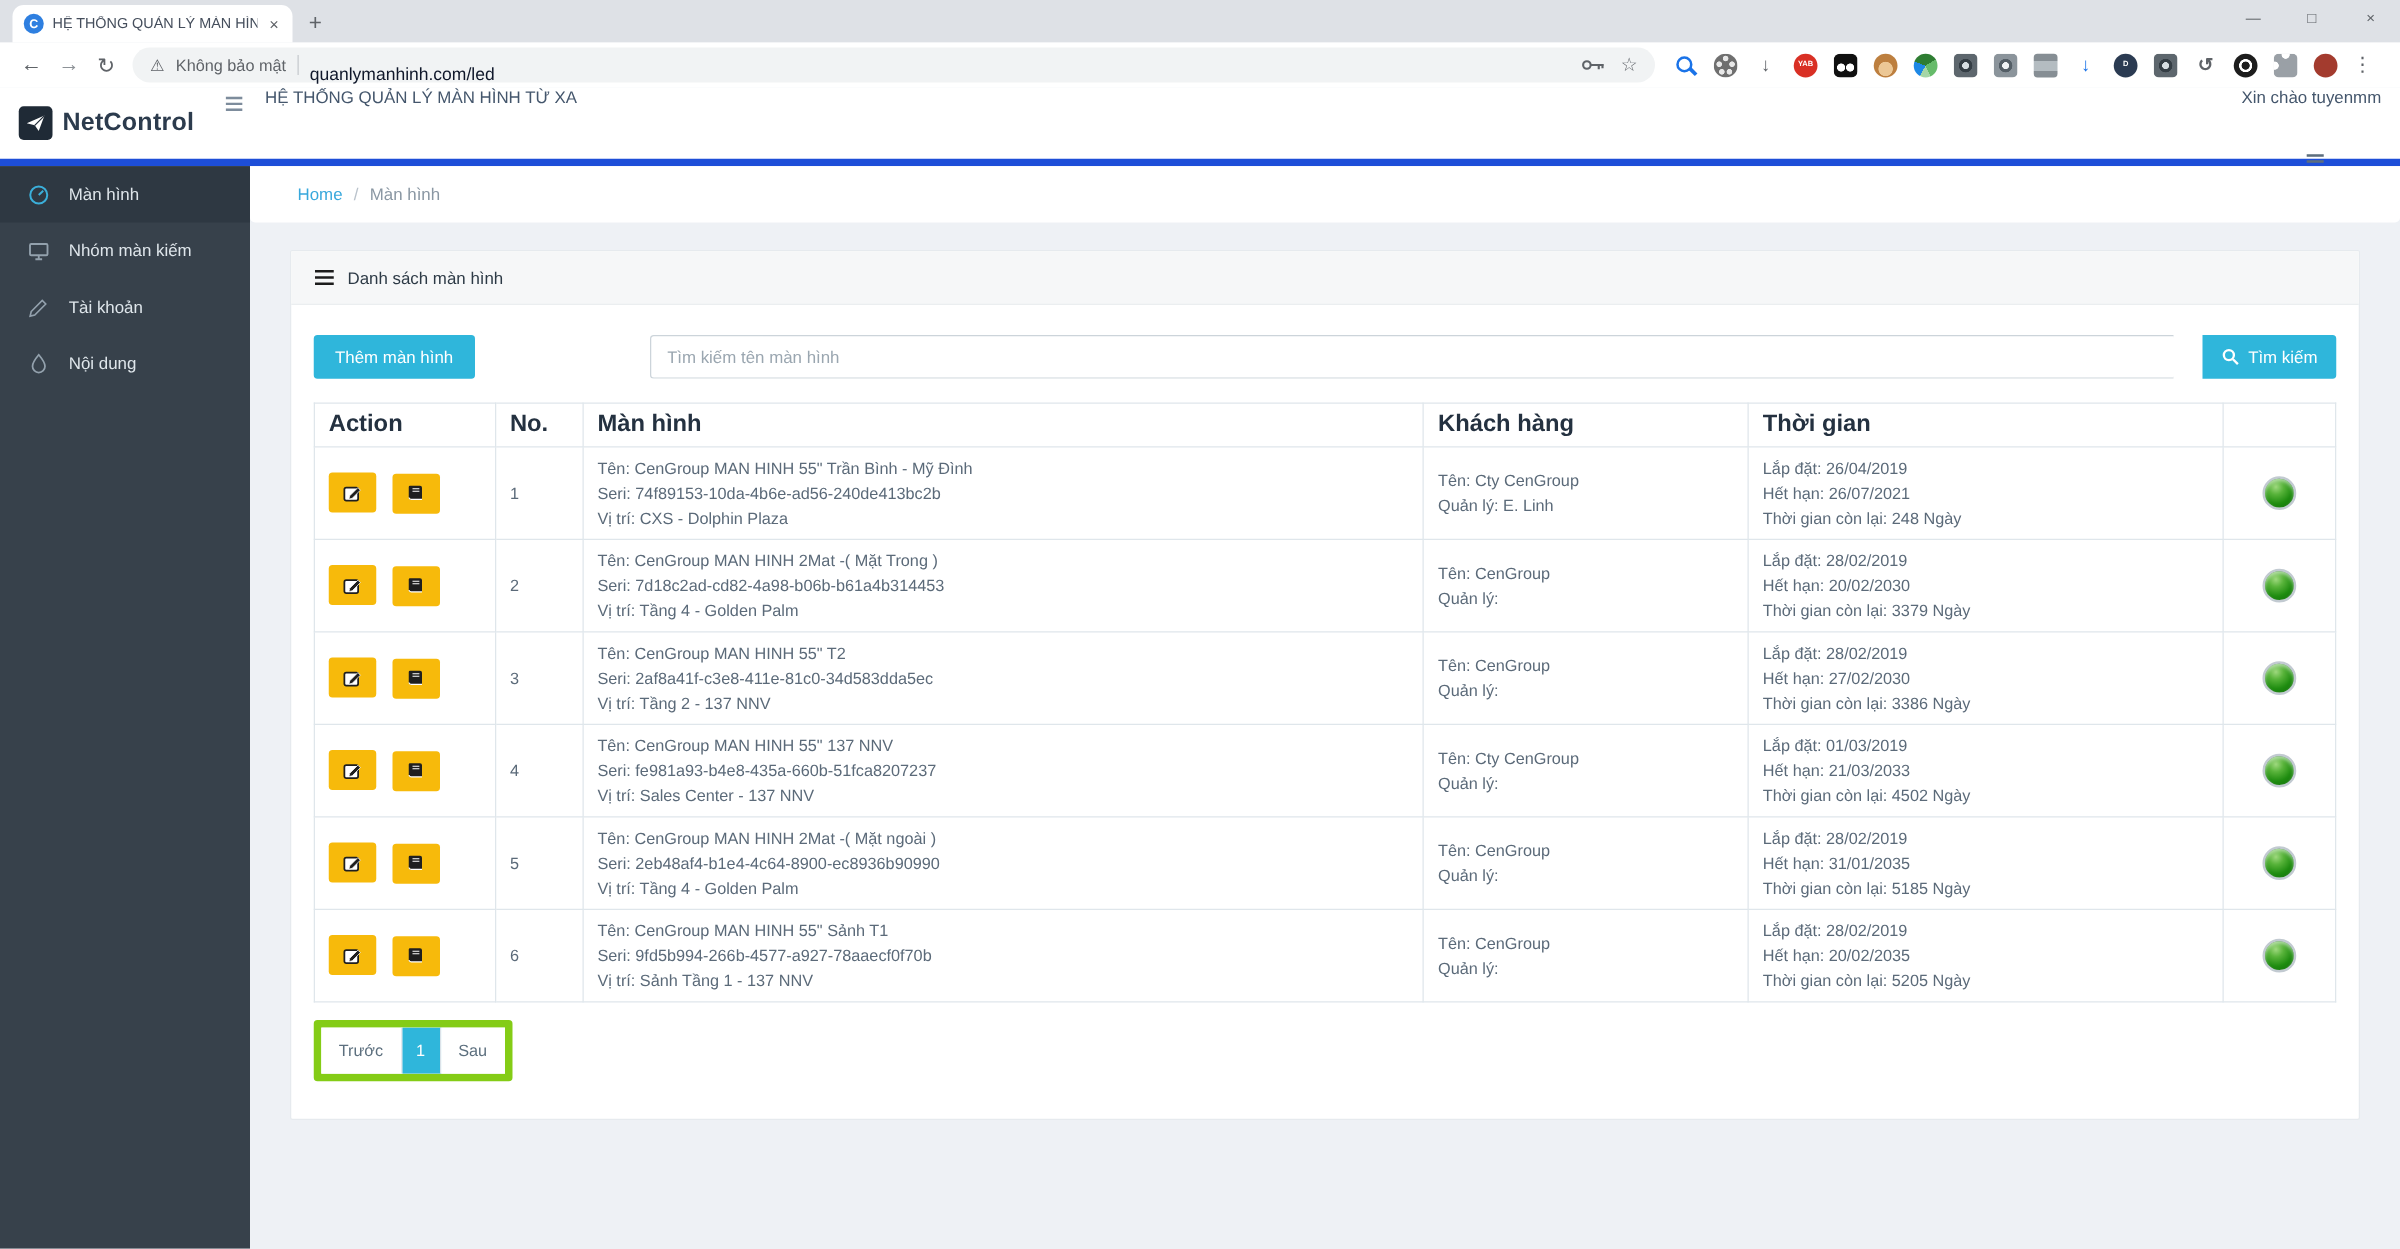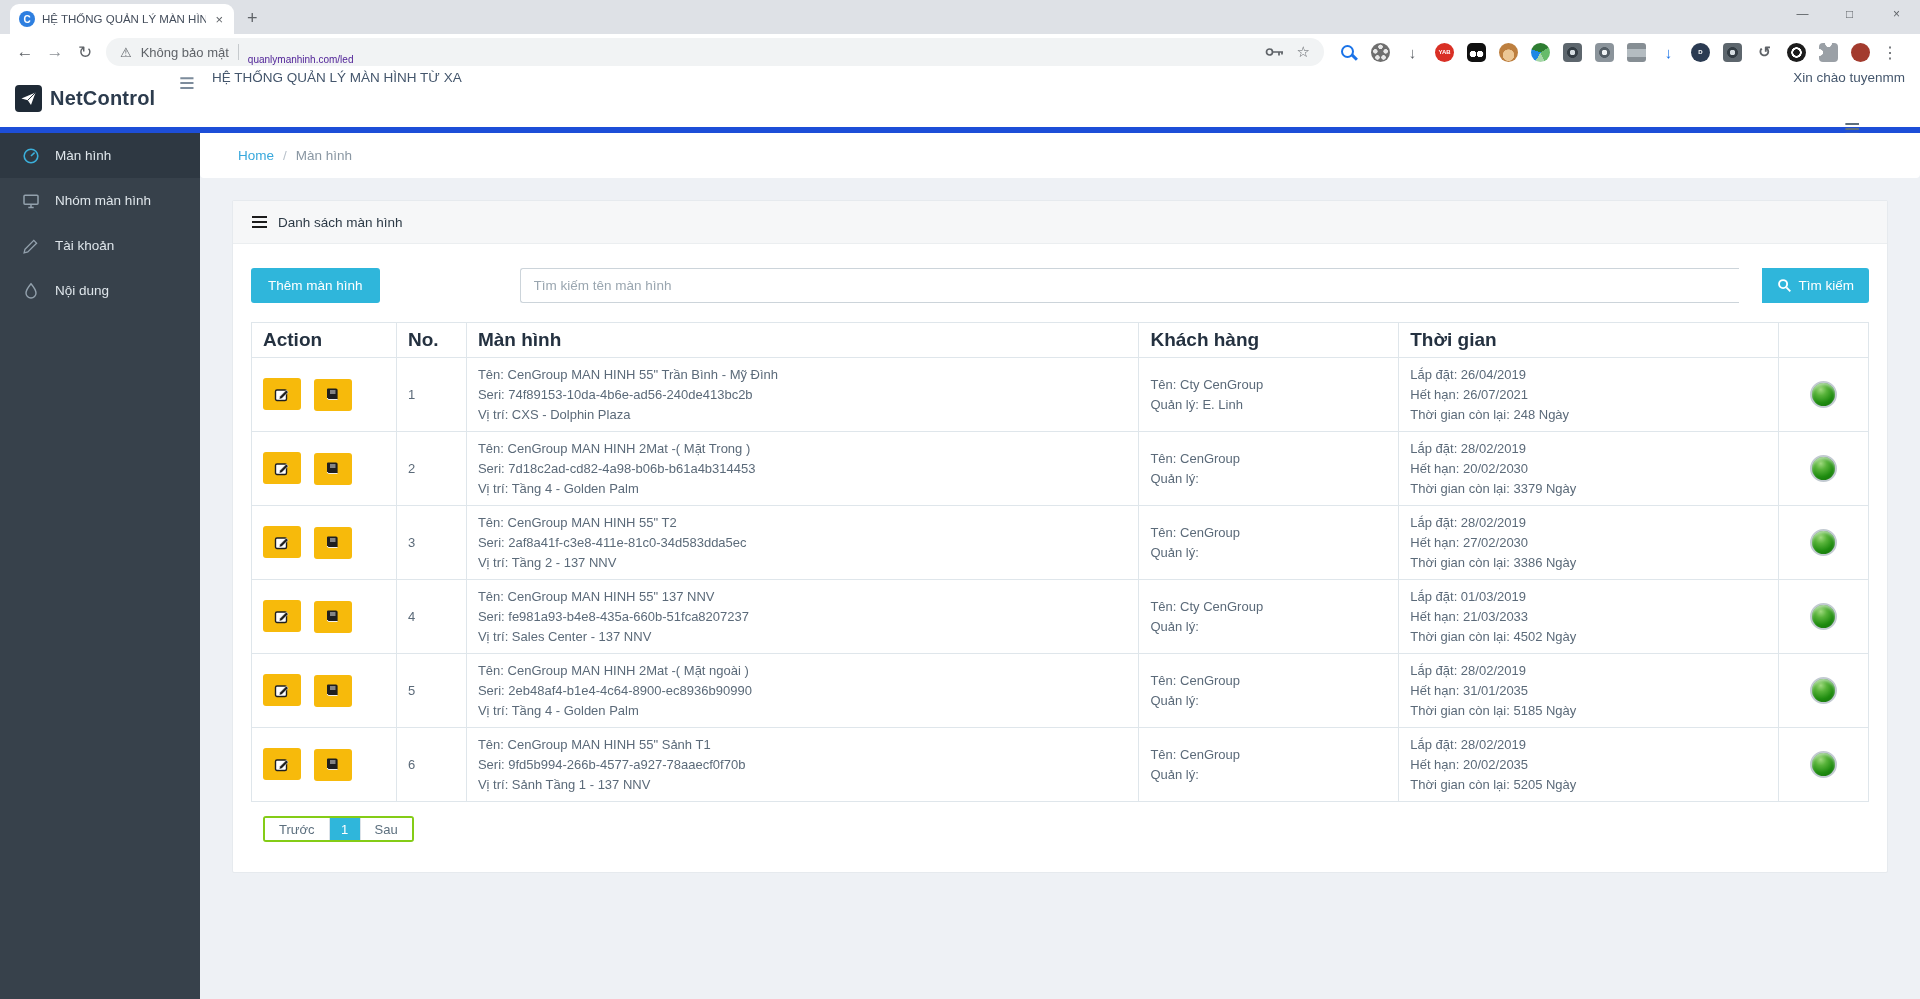--- a/index.html
+++ b/index.html
@@ -20,21 +20,21 @@
     color:#5f6368; font-size:12px; }
 
   .toolbar { height:36px; background:#fff; display:flex; align-items:center; padding:0 10px; }
   .nav-icon { width:30px; text-align:center; font-size:17px; color:#5f6368; }
   .nav-icon.fwd { color:#8d9297; }
   .omnibox { width:1218px; height:28px; background:#f1f3f4; border-radius:14px;
     display:flex; align-items:center; padding:0 14px; margin-left:6px; gap:9px; }
   .warn-glyph { color:#5f6368; font-size:13px; }
   .sec-label { color:#5f6368; font-size:13px; }
   .omni-divider { width:1px; height:16px; background:#c6cacd; }
-  .url-text { color:#4c1d95; font-size:10px; flex:1;margin-top:14px; }
+  .url-text { color:#0f172a; font-size:14px; flex:1;margin-top:14px; }
   .omni-right { margin-left:auto; display:flex; align-items:center; gap:12px; }
   .star-glyph { color:#5f6368; font-size:15px; }
   .ext-area { display:flex; align-items:center; gap:13px; margin-left:15px; }
   .ext { width:19px; height:19px; display:flex; align-items:center; justify-content:center;
     font-size:14px; font-weight:bold; position:relative; }
   .ek-mag::before { content:""; position:absolute; top:2px; left:2px; width:9px; height:9px;
     border:2.2px solid #1a73e8; border-radius:50%; }
   .ek-mag::after { content:""; position:absolute; bottom:1px; right:3px; width:2.5px; height:7px;
     background:#1a73e8; transform:rotate(-45deg); }
   .ek-reel { border-radius:50%; background:
@@ -122,22 +122,22 @@
   .col-customer { width:260px; }
   .col-time { width:380px; }
   .col-status { width:90px; text-align:center !important; }
   .action-btn { width:38px; height:32px; background:#f7ba0b; border:none; border-radius:3px;
     margin-right:9px; display:inline-flex; align-items:center; justify-content:center; }
   .status-dot { display:inline-block; width:27px; height:27px; border-radius:50%;
     border:2px solid #c2cad1;
     background: radial-gradient(circle at 38% 28%, #9fd97f 0%, #58b33a 28%, #1f8c10 62%, #0d6a06 100%);
     box-shadow: inset 0 2px 3px rgba(255,255,255,.55); vertical-align:middle; }
 
-  .pagination { margin-top:14px; display:inline-flex; border:2px solid #84cc16;
-    border-radius:3px; overflow:hidden; height:26px; background:#fff;margin-left:12px; }
+  .pagination { margin-top:14px; display:inline-flex; border:6px solid #84cc16;
+    border-radius:3px; overflow:hidden; height:49px; background:#fff; }
   .page-btn { min-width:50px; padding:0 14px; display:flex; align-items:center; justify-content:center;
     font-size:13px; color:#5c6f7e; border-right:1px solid #dbe2e8; background:#fff; }
   .page-btn:last-child { border-right:none; }
   .page-btn.active { background:#2fb6db; color:#fff; min-width:31px; padding:0 11px; }
 </style>
 </head>
 <body>
 
 <div class="tabstrip">
   <div class="tab">
@@ -228,21 +228,21 @@
       </span>
       <span>Màn hình</span>
     </div>
     <div class="side-item">
       <span class="side-ic">
         <svg width="18" height="18" viewBox="0 0 18 18">
             <rect x="2" y="3.2" width="14" height="9" rx="1" fill="none" stroke="#93a1ad" stroke-width="1.5"></rect>
             <path d="M6.3 15.4 h5.4 M9 12.4 v3" stroke="#93a1ad" stroke-width="1.5" fill="none"></path>
           </svg>
       </span>
-      <span>Nhóm màn hình</span>
+      <span>Nhóm màn kiếm</span>
     </div>
     <div class="side-item">
       <span class="side-ic">
         <svg width="18" height="18" viewBox="0 0 18 18">
             <path d="M3 12.2 L11.8 3.4 l2.8 2.8 L5.8 15 l-3.7.9 z" fill="none" stroke="#93a1ad" stroke-width="1.3"></path>
           </svg>
       </span>
       <span>Tài khoản</span>
     </div>
     <div class="side-item">

